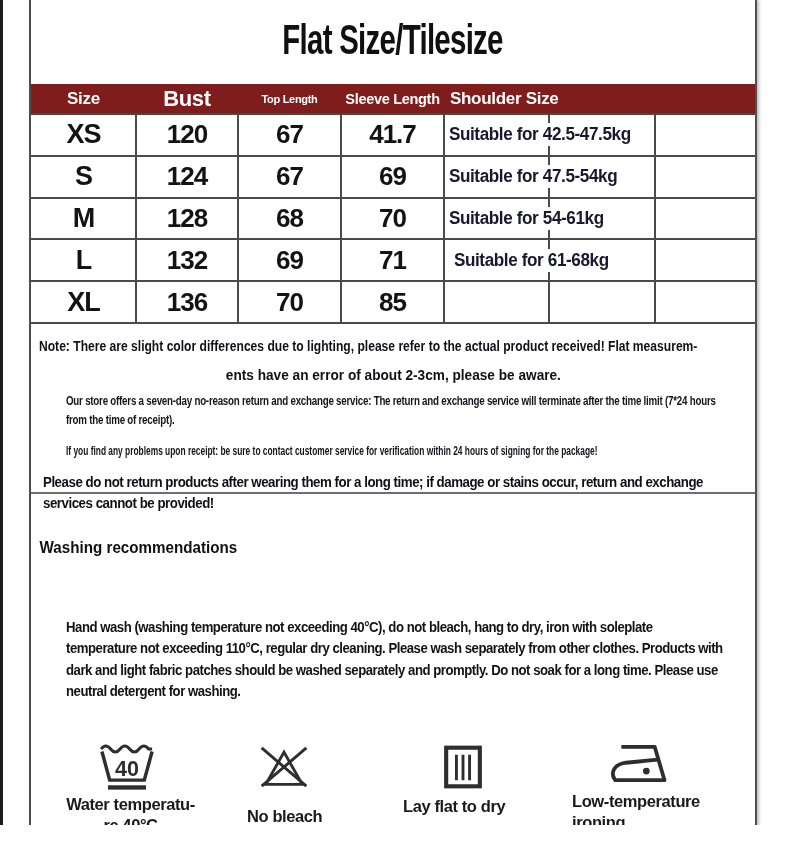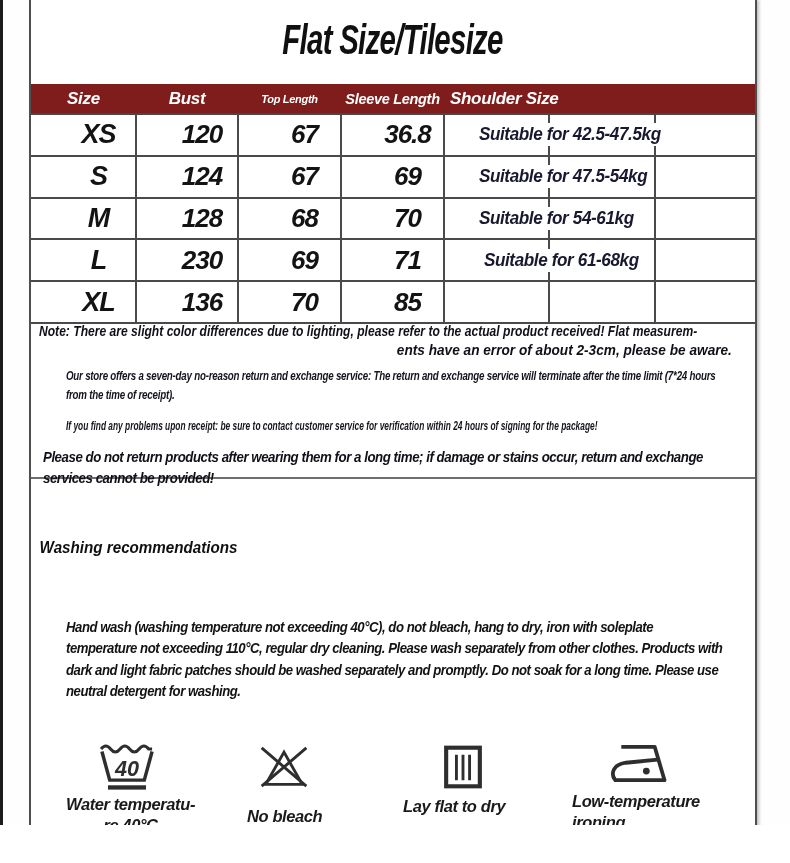--- a/index.html
+++ b/index.html
@@ -1,21 +1,20 @@
 <!DOCTYPE html>
 <html><head>
 <meta charset="utf-8">
 <style>
   * { margin:0; padding:0; box-sizing:border-box; }
   html,body { background:#ffffff; }
   .page {
     position:relative; width:790px; height:825px; overflow:hidden;
     background:#fefefe; color:#141414;
     font-family:"Liberation Sans", sans-serif;
-    font-style:italic;
   }
   .left-strip { position:absolute; left:0; top:0; width:3px; height:863px; background:#1c1c1c; }
   .bottom-bar { position:absolute; left:0; top:853px; width:790px; height:10px; background:#151515; }
 
   .frame {
     position:absolute; left:29px; top:-2px; width:728px; height:849px;
     border:2px solid #4f4f4f; background:#fff;
     box-shadow:2px 2px 3px rgba(0,0,0,0.25);
   }
 
@@ -27,49 +26,49 @@
   }
 
   
   .thead {
     position:absolute; left:0; top:84px; width:100%; height:31px;
     background:#7f1d1d; border-bottom:2px solid #474747;
     display:flex; align-items:center; color:#ffffff; font-weight:700;
   }
   .th { text-align:center; white-space:nowrap; letter-spacing:-0.3px; }
   .th-size  { width:105px; font-size:17px; }
-  .th-bust  { width:102px; font-size:17px; }
+  .th-bust  { width:102px; font-size:22px; }
   .th-top   { width:103px; font-size:11px; }
   .th-slv   { width:103px; font-size:14.5px; }
   .th-shw   { flex:1; text-align:left; padding-left:6px; font-size:17px; }
 
   
   .tbody { position:absolute; left:0; top:115px; width:100%; height:209px; }
   .vl { position:absolute; top:0; bottom:0; width:2px; background:#4a4a4a; z-index:1; }
   .vl1{left:104px;} .vl2{left:206px;} .vl3{left:309px;} .vl4{left:412px;} .vl5{left:517px;} .vl6{left:623px;}
   .trow { position:relative; height:41.8px; display:flex; align-items:center; border-bottom:2px solid #4a4a4a; }
-  .td { text-align:center; font-weight:700; color:#131313;padding-left:30px; }
+  .td { text-align:center; font-weight:700; color:#131313; }
   .td-size { width:105px; font-size:27px; letter-spacing:-1px; }
   .td-num  { font-size:26px; letter-spacing:-1px; }
   .td-bust { width:102px; } .td-top { width:103px; } .td-slv { width:103px; }
   .td-suit { flex:1; text-align:left; position:relative; }
   .suit-text {
     position:relative; z-index:2; display:inline-block; margin-left:3px;
     background:#ffffff; padding:1px 5px 1px 2px; white-space:nowrap;
     font-size:18px; font-weight:700; letter-spacing:-0.4px; color:#18182e;
     transform:scaleX(0.95); transform-origin:0 50%;
   }
 
   
-  .note-box { position:absolute; left:0; top:307px; width:100%; height:172px; border-bottom:2px solid #6e6e6e; }
+  .note-box { position:absolute; left:0; top:322px; width:100%; height:172px; border-bottom:2px solid #6e6e6e; }
   .n-main1 {
     margin:15px 0 0 8px; white-space:nowrap; font-size:15.5px; font-weight:700;
     transform:scaleX(0.78); transform-origin:0 50%; color:#101018;
   }
-  .n-main2 { margin-top:1px; text-align:right; }
+  .n-main2 { margin-top:11px; text-align:center; }
   .n-main2 span {
     display:inline-block; white-space:nowrap; font-size:15.5px; font-weight:700;
     transform:scaleX(0.88); color:#101018;
   }
   .n-returns {
     margin:8px 0 0 35px; width:880px; font-size:13px; font-weight:700; letter-spacing:-0.3px;
     line-height:1.45; transform:scaleX(0.75); transform-origin:0 0; color:#14141c;
   }
   .n-inspect {
     margin:14px 0 0 35px; white-space:nowrap; font-size:12.5px; font-weight:700;
@@ -125,40 +124,40 @@
       <div class="vl vl2"></div>
       <div class="vl vl3"></div>
       <div class="vl vl4"></div>
       <div class="vl vl5"></div>
       <div class="vl vl6"></div>
 
       <div class="trow">
         <div class="td td-size">XS</div>
         <div class="td td-num td-bust">120</div>
         <div class="td td-num td-top">67</div>
-        <div class="td td-num td-slv">36.8</div>
+        <div class="td td-num td-slv">41.7</div>
         <div class="td td-suit"><span class="suit-text">Suitable for 42.5-47.5kg</span></div>
       </div>
       <div class="trow">
         <div class="td td-size">S</div>
         <div class="td td-num td-bust">124</div>
         <div class="td td-num td-top">67</div>
         <div class="td td-num td-slv">69</div>
         <div class="td td-suit"><span class="suit-text">Suitable for 47.5-54kg</span></div>
       </div>
       <div class="trow">
         <div class="td td-size">M</div>
         <div class="td td-num td-bust">128</div>
         <div class="td td-num td-top">68</div>
         <div class="td td-num td-slv">70</div>
         <div class="td td-suit"><span class="suit-text">Suitable for 54-61kg</span></div>
       </div>
       <div class="trow">
         <div class="td td-size">L</div>
-        <div class="td td-num td-bust">230</div>
+        <div class="td td-num td-bust">132</div>
         <div class="td td-num td-top">69</div>
         <div class="td td-num td-slv">71</div>
         <div class="td td-suit"><span class="suit-text" style="margin-left:8px">Suitable for 61-68kg</span></div>
       </div>
       <div class="trow">
         <div class="td td-size">XL</div>
         <div class="td td-num td-bust">136</div>
         <div class="td td-num td-top">70</div>
         <div class="td td-num td-slv">85</div>
       </div>

